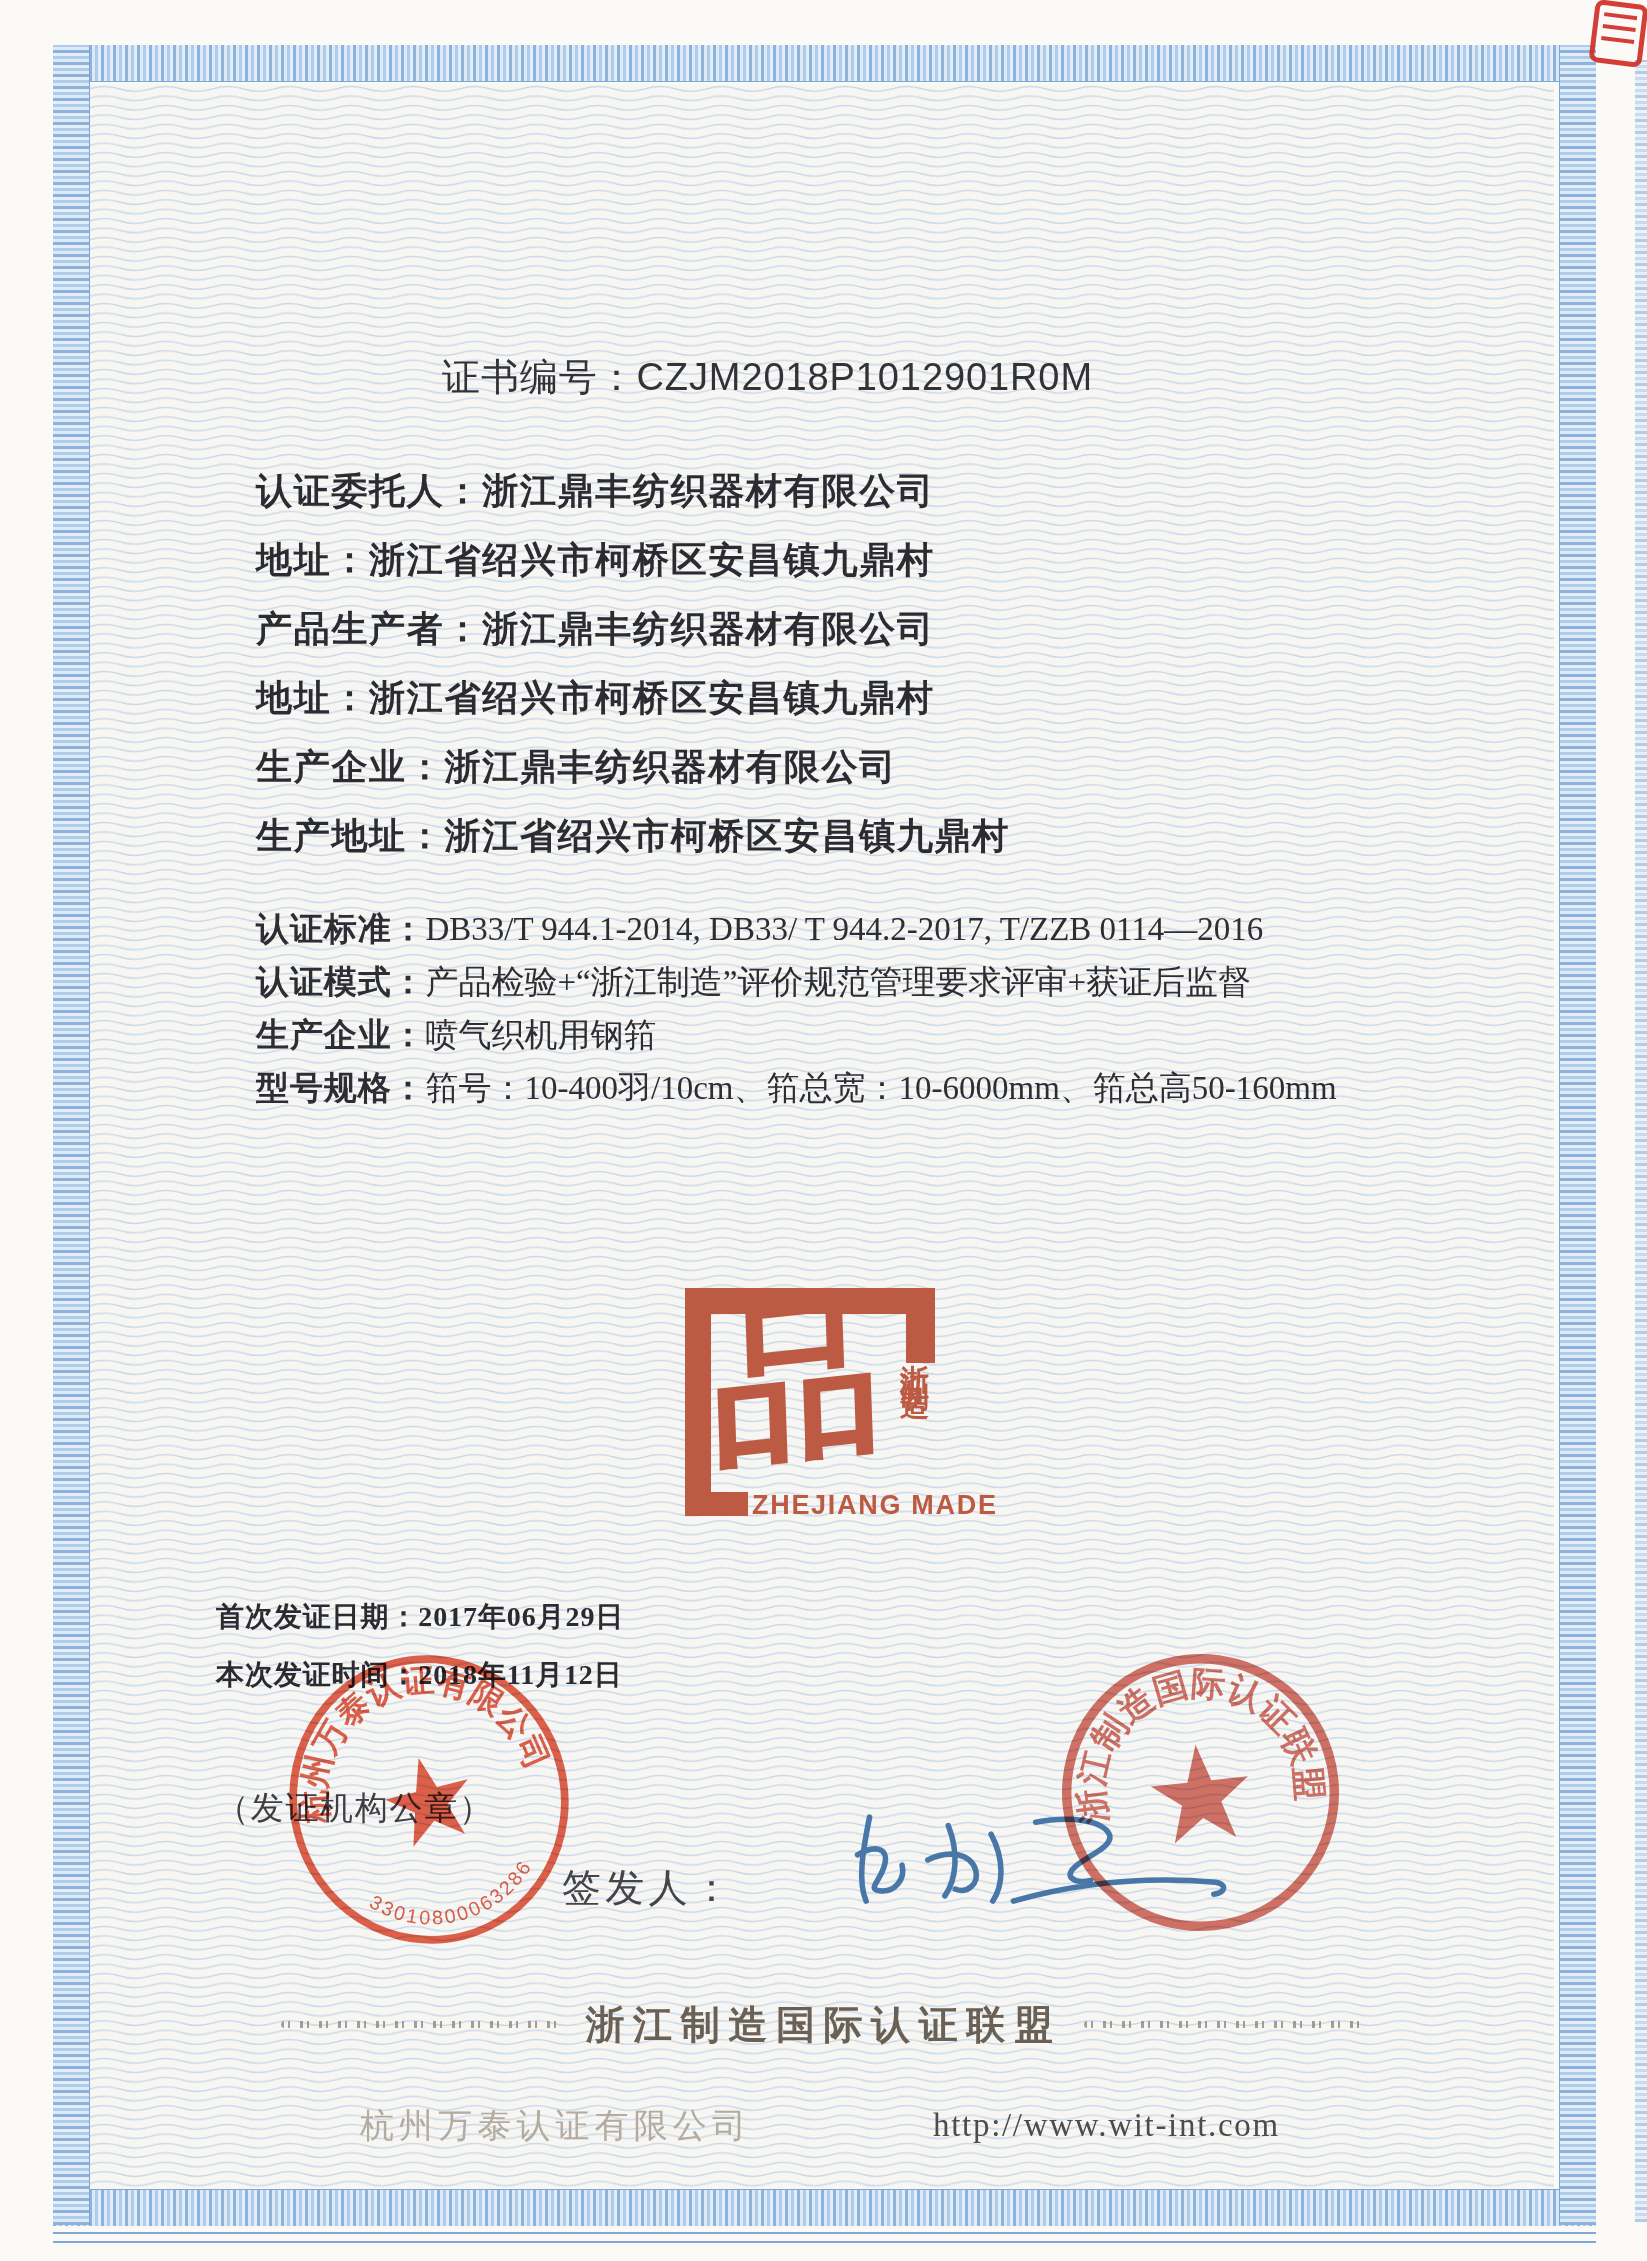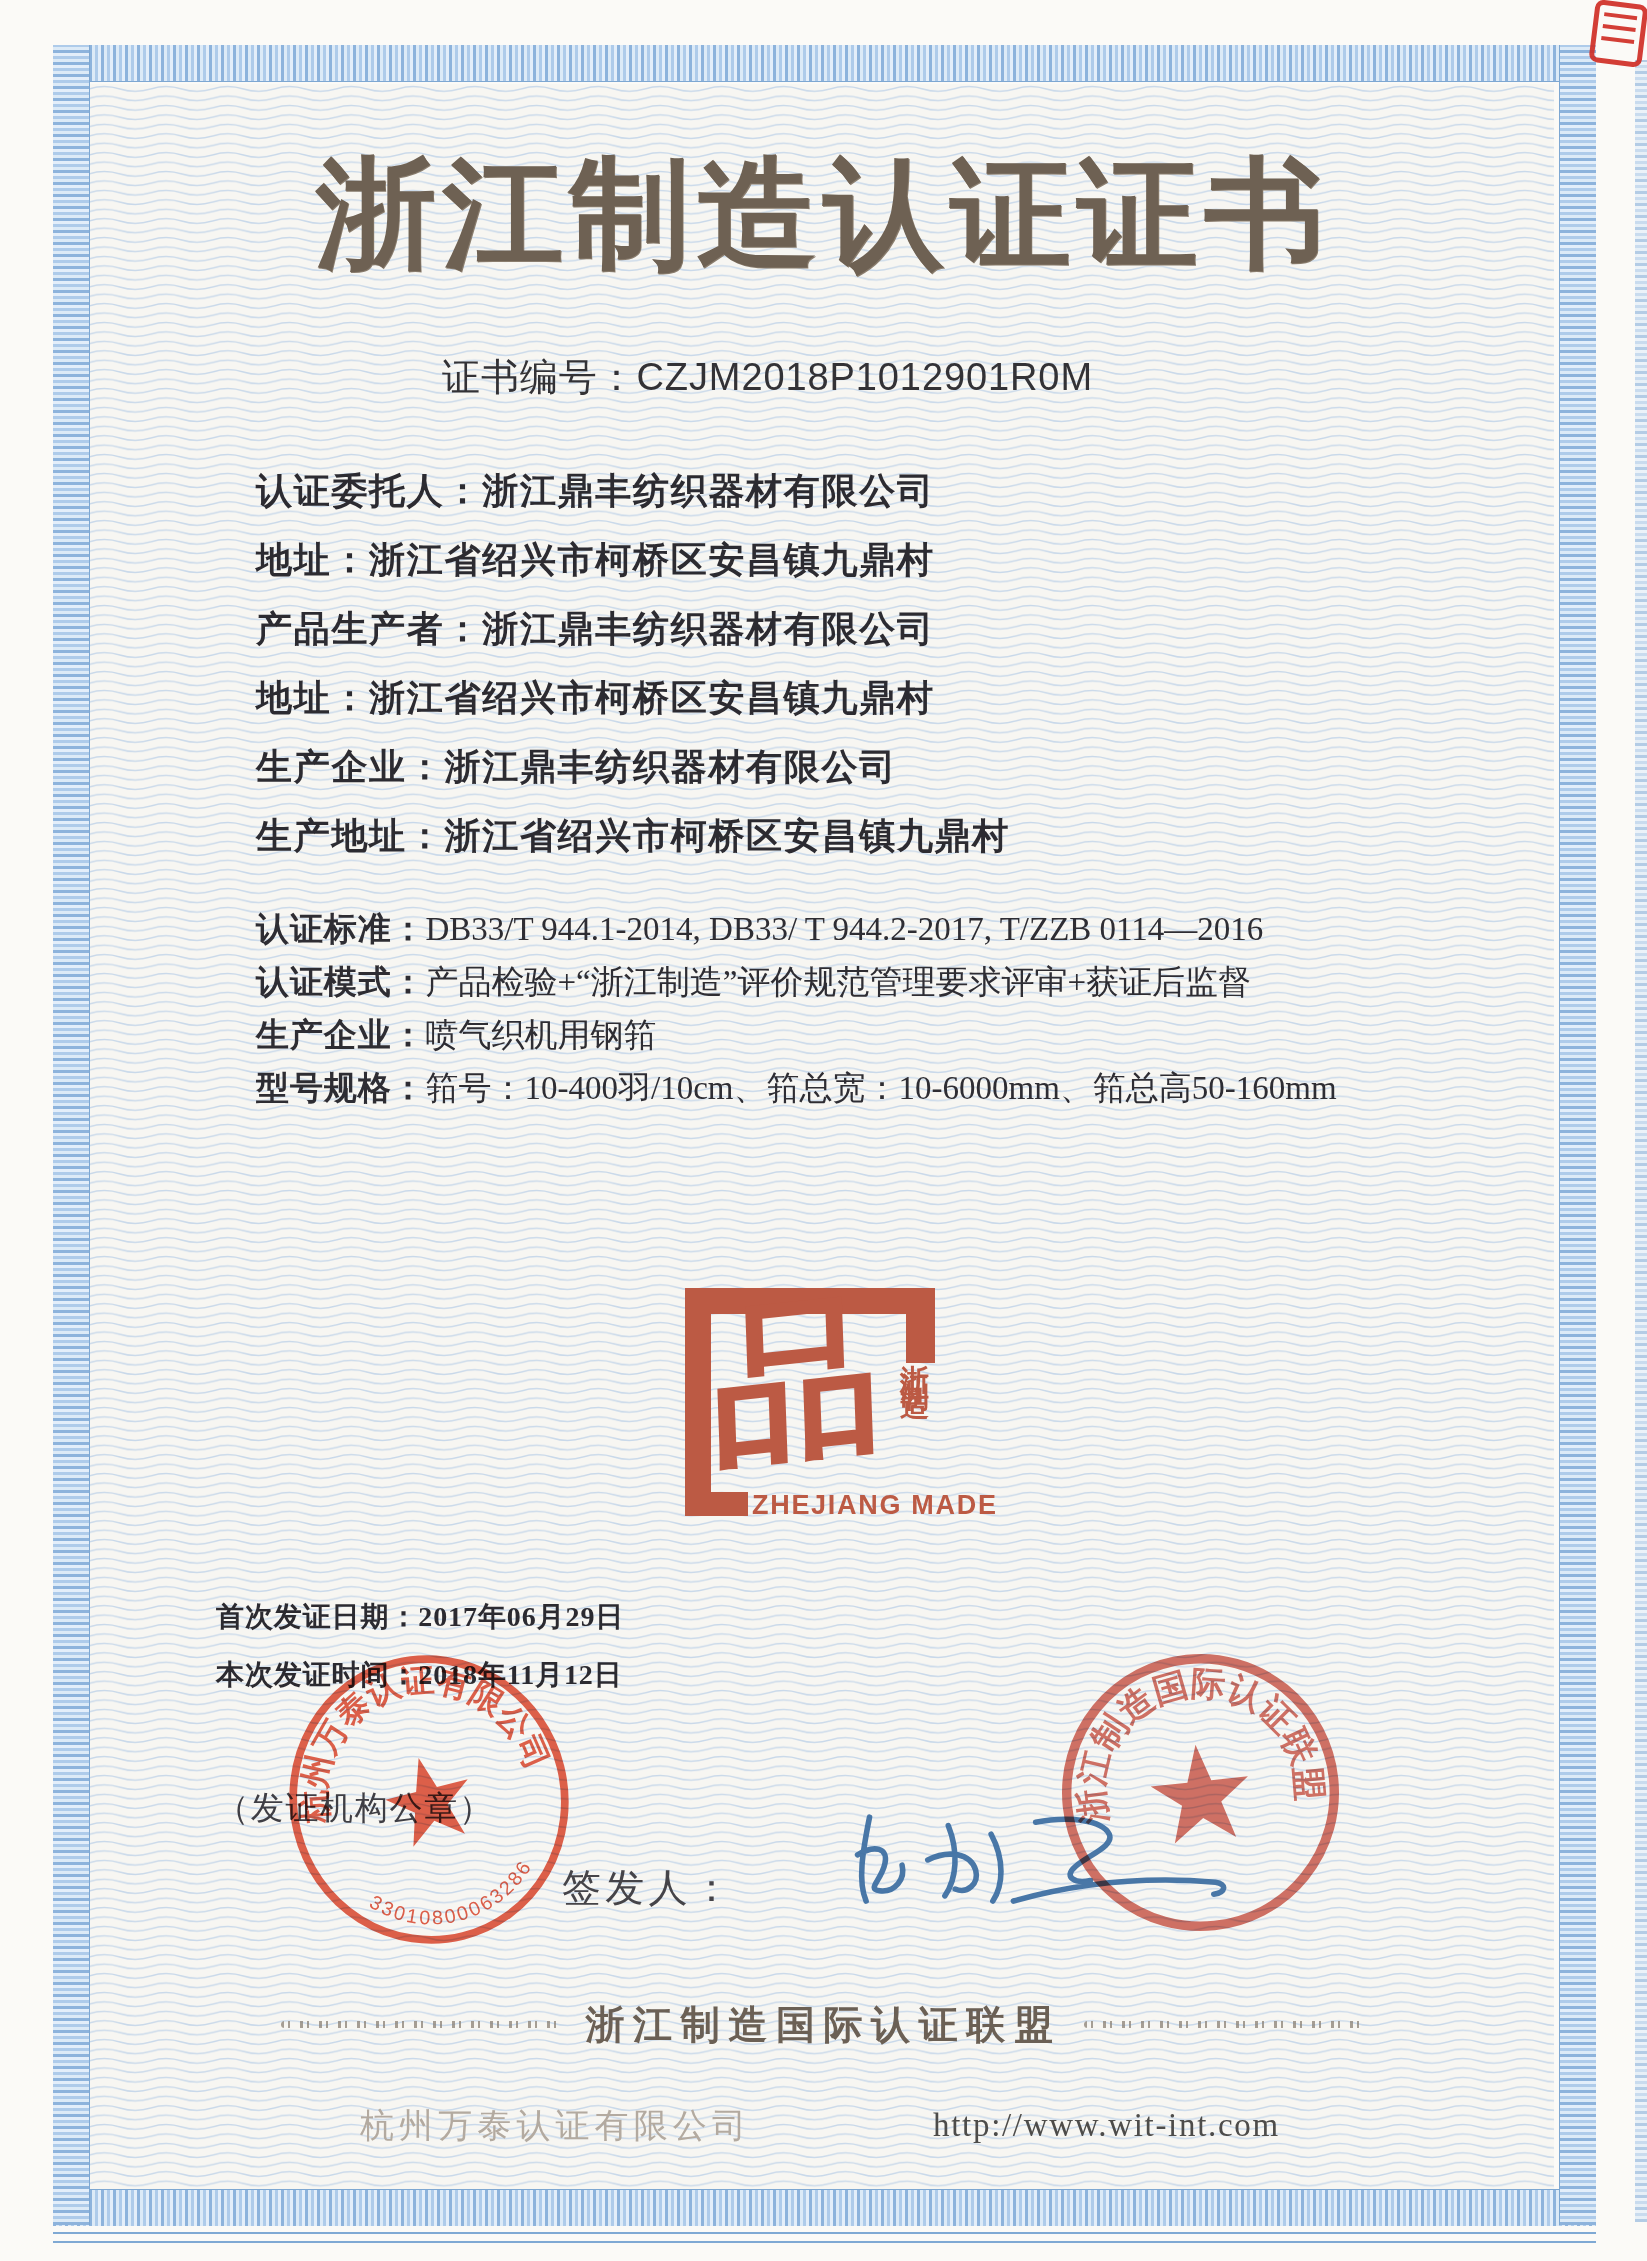--- a/index.html
+++ b/index.html
@@ -95,21 +95,20 @@
   <div class="band v band-right"></div>
   <div class="bottom-rules"></div>
   <div class="edge-strip"></div>
 
   <div class="corner-mark">
       <i></i>
       <i></i>
       <i></i>
     </div>
 
-  <div class="title">浙江制造认证证书</div>
 
   <div class="certno"><span>证书编号：</span><span>CZJM2018P1012901R0M</span></div>
 
   <div class="fields">
     <div class="row"><span>认证委托人：</span><span>浙江鼎丰纺织器材有限公司</span></div>
     <div class="row"><span>地址：</span><span>浙江省绍兴市柯桥区安昌镇九鼎村</span></div>
     <div class="row"><span>产品生产者：</span><span>浙江鼎丰纺织器材有限公司</span></div>
     <div class="row"><span>地址：</span><span>浙江省绍兴市柯桥区安昌镇九鼎村</span></div>
     <div class="row"><span>生产企业：</span><span>浙江鼎丰纺织器材有限公司</span></div>
     <div class="row"><span>生产地址：</span><span>浙江省绍兴市柯桥区安昌镇九鼎村</span></div>

